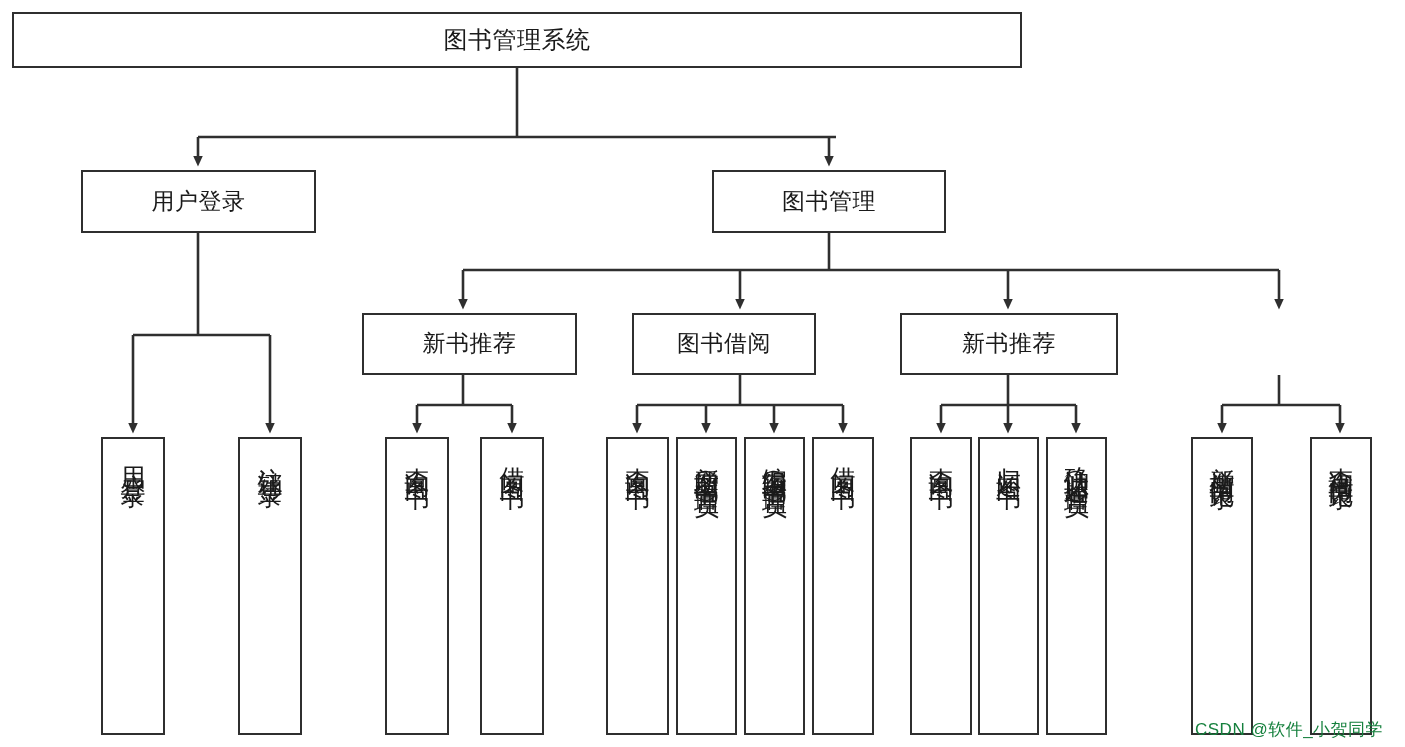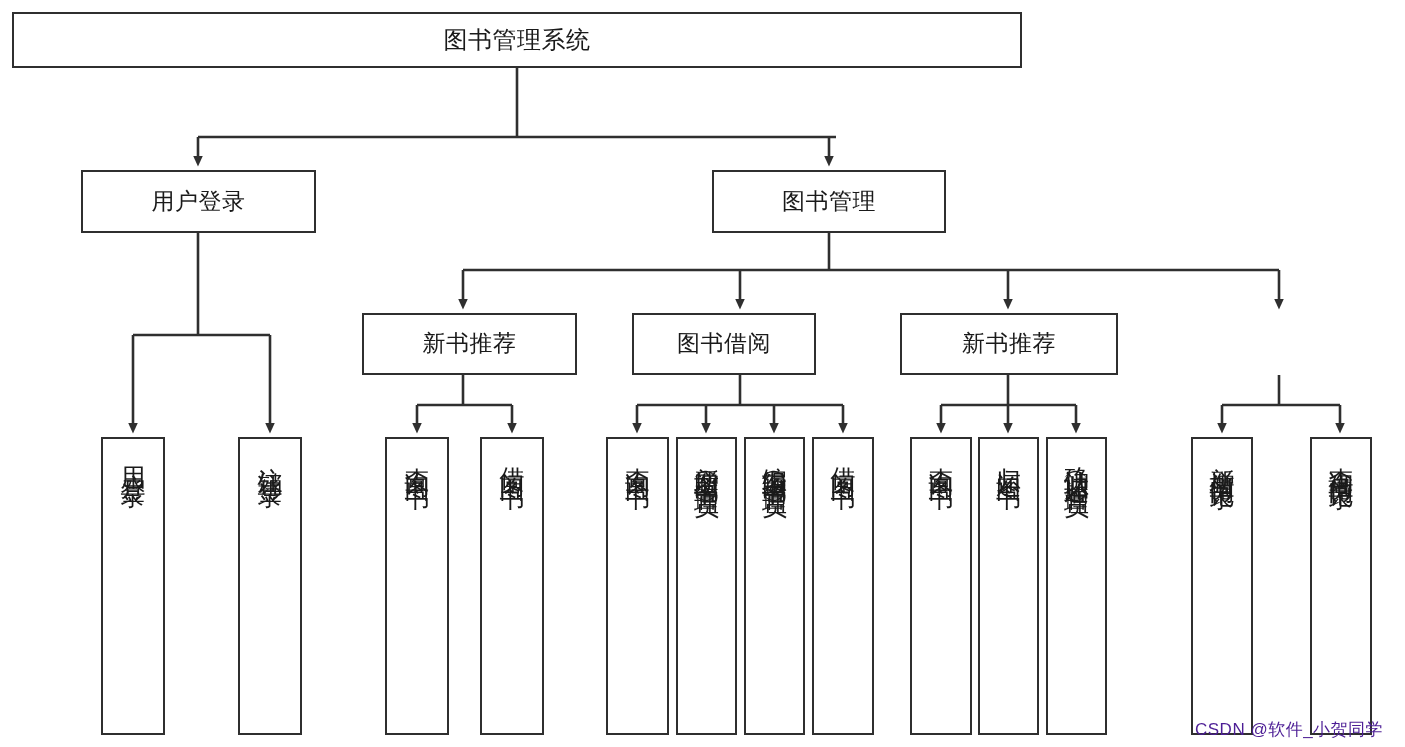--- a/index.html
+++ b/index.html
@@ -61,21 +61,21 @@
     font-size: 25px;
     line-height: 1.0;
     letter-spacing: 6px;
     padding-top: 8px;
   }
   .v-node.tall .label {
     letter-spacing: 4px;
   }
   .watermark {
     position: absolute;
-    color: #4c1d95;
+    color: #15803d;
     font-size: 17px;
     letter-spacing: 0.5px;
     white-space: nowrap;
     user-select: none;
   }
 </style>
 </head>
 <body>
 
 <div id="canvas">

